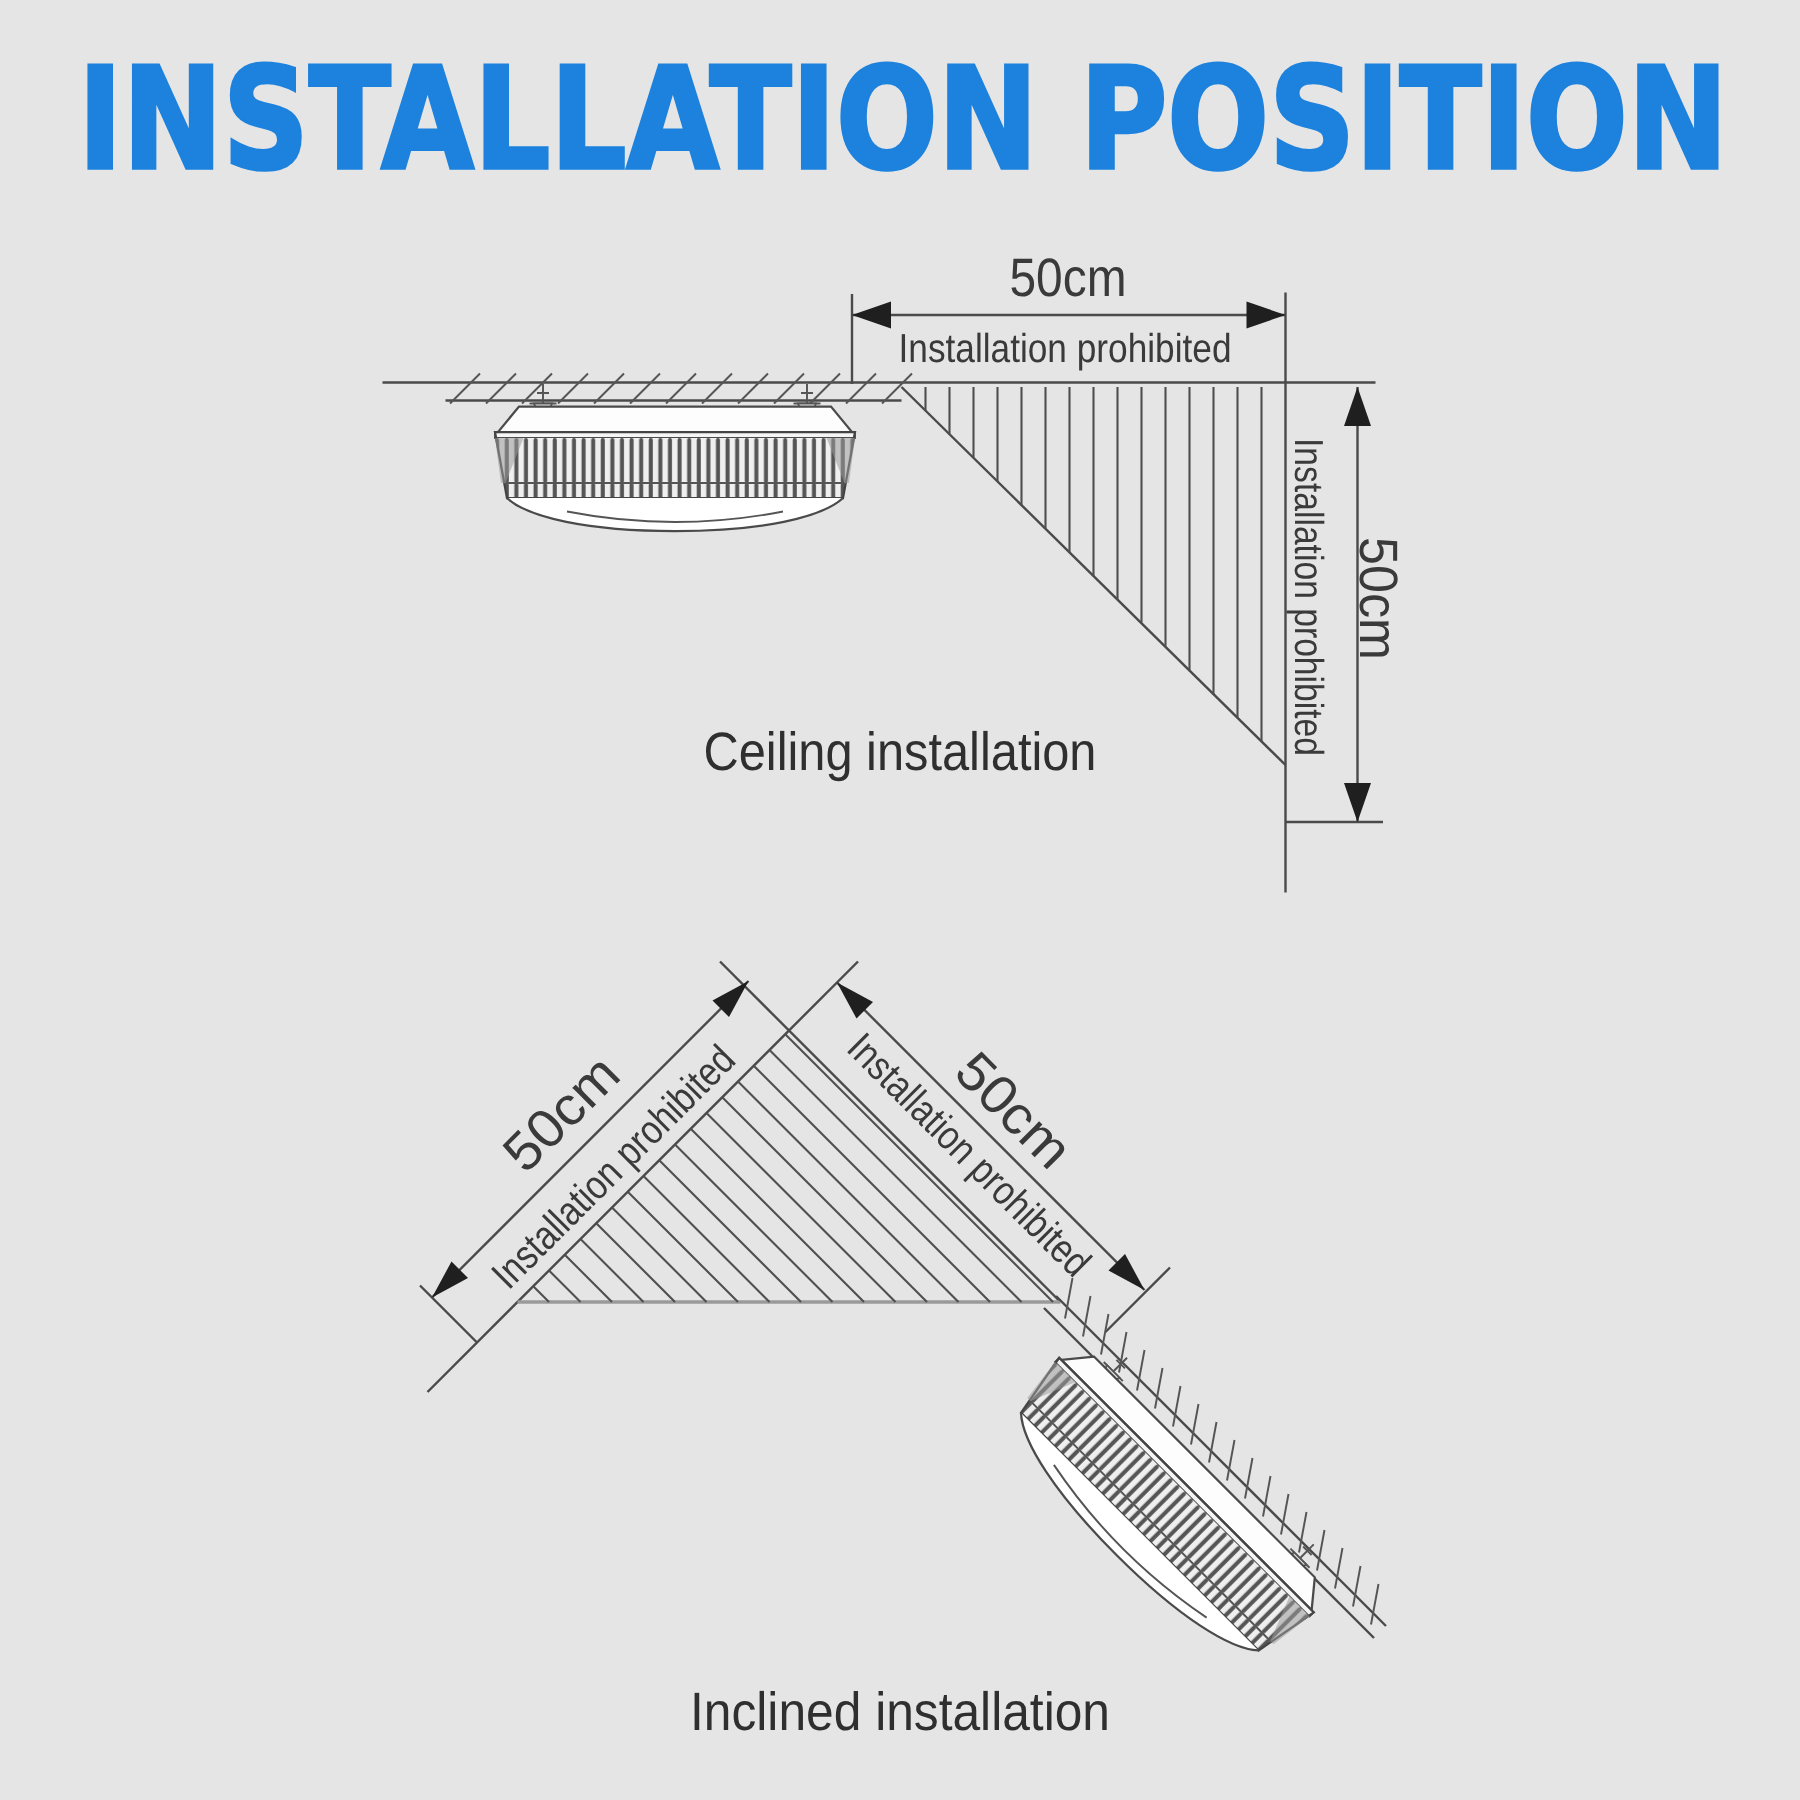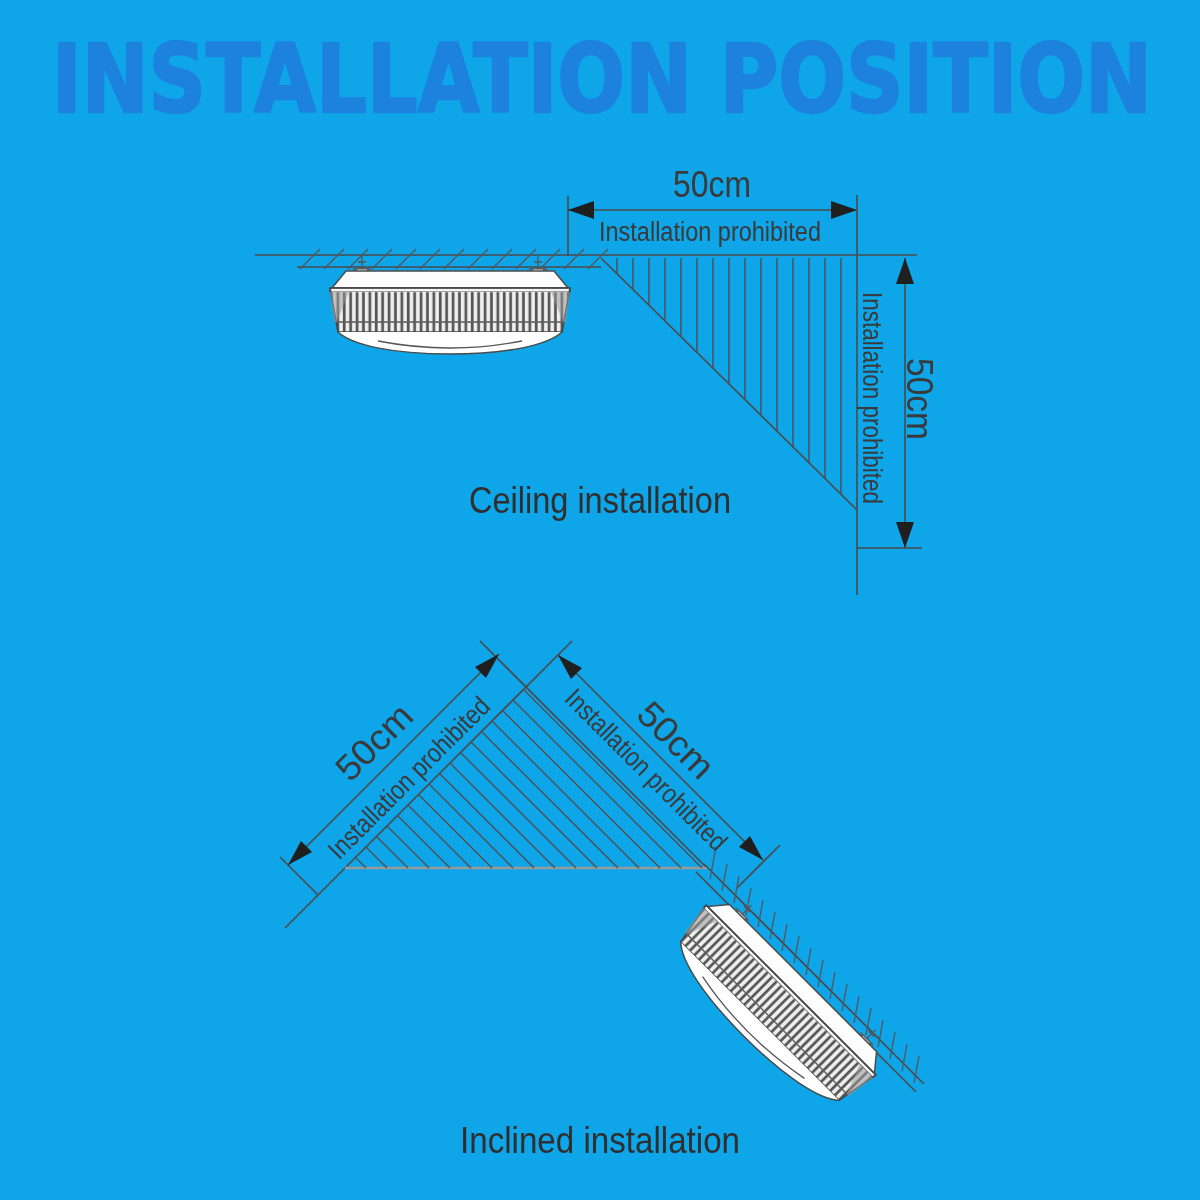--- a/index.html
+++ b/index.html
@@ -1,16 +1,16 @@
 <!DOCTYPE html>
 <html><head>
 <meta charset="utf-8">
 <style>
   html,body{margin:0;padding:0;background:#ffffff;}
-  .stage{width:1200px;height:1200px;position:relative;background:#0ea5e9;overflow:hidden;}
+  .stage{width:1200px;height:1200px;position:relative;background:#e5e5e5;overflow:hidden;}
   svg{display:block;}
   .title-text{
     font-family:"DejaVu Sans","Liberation Sans",sans-serif;
     font-weight:900;
     paint-order:stroke;
   }
   .lbl{font-family:"Liberation Sans",sans-serif;fill:#3a3a3a;}
   .dim{font-size:36px;}
   .note{font-size:27px;}
   .cap{font-size:36px;fill:#2f2f2f;}

